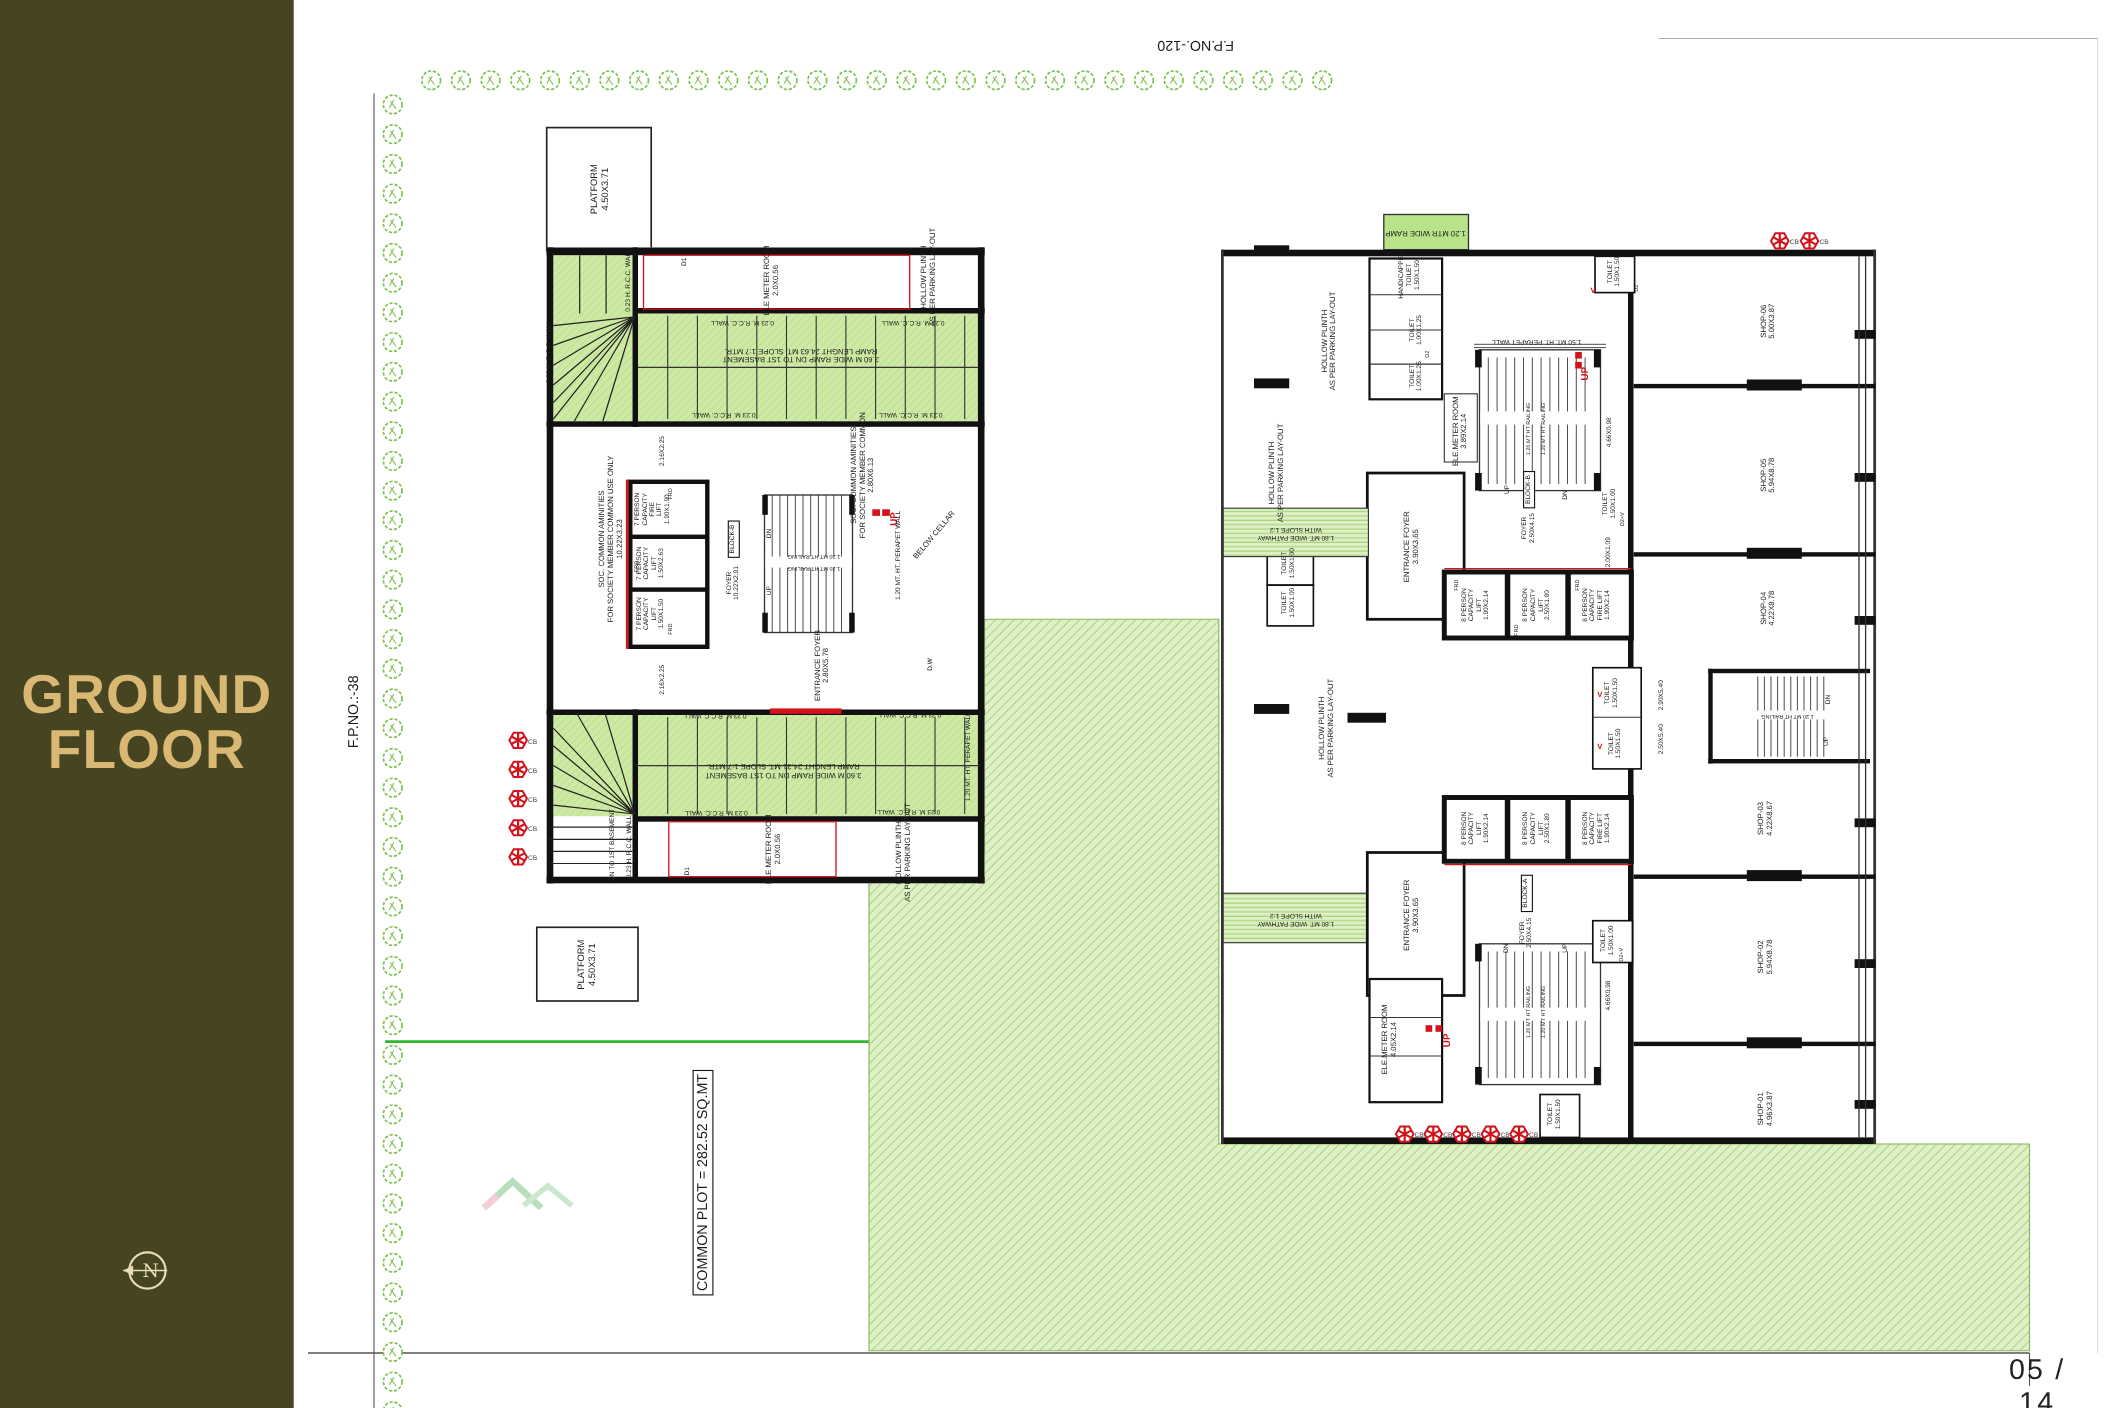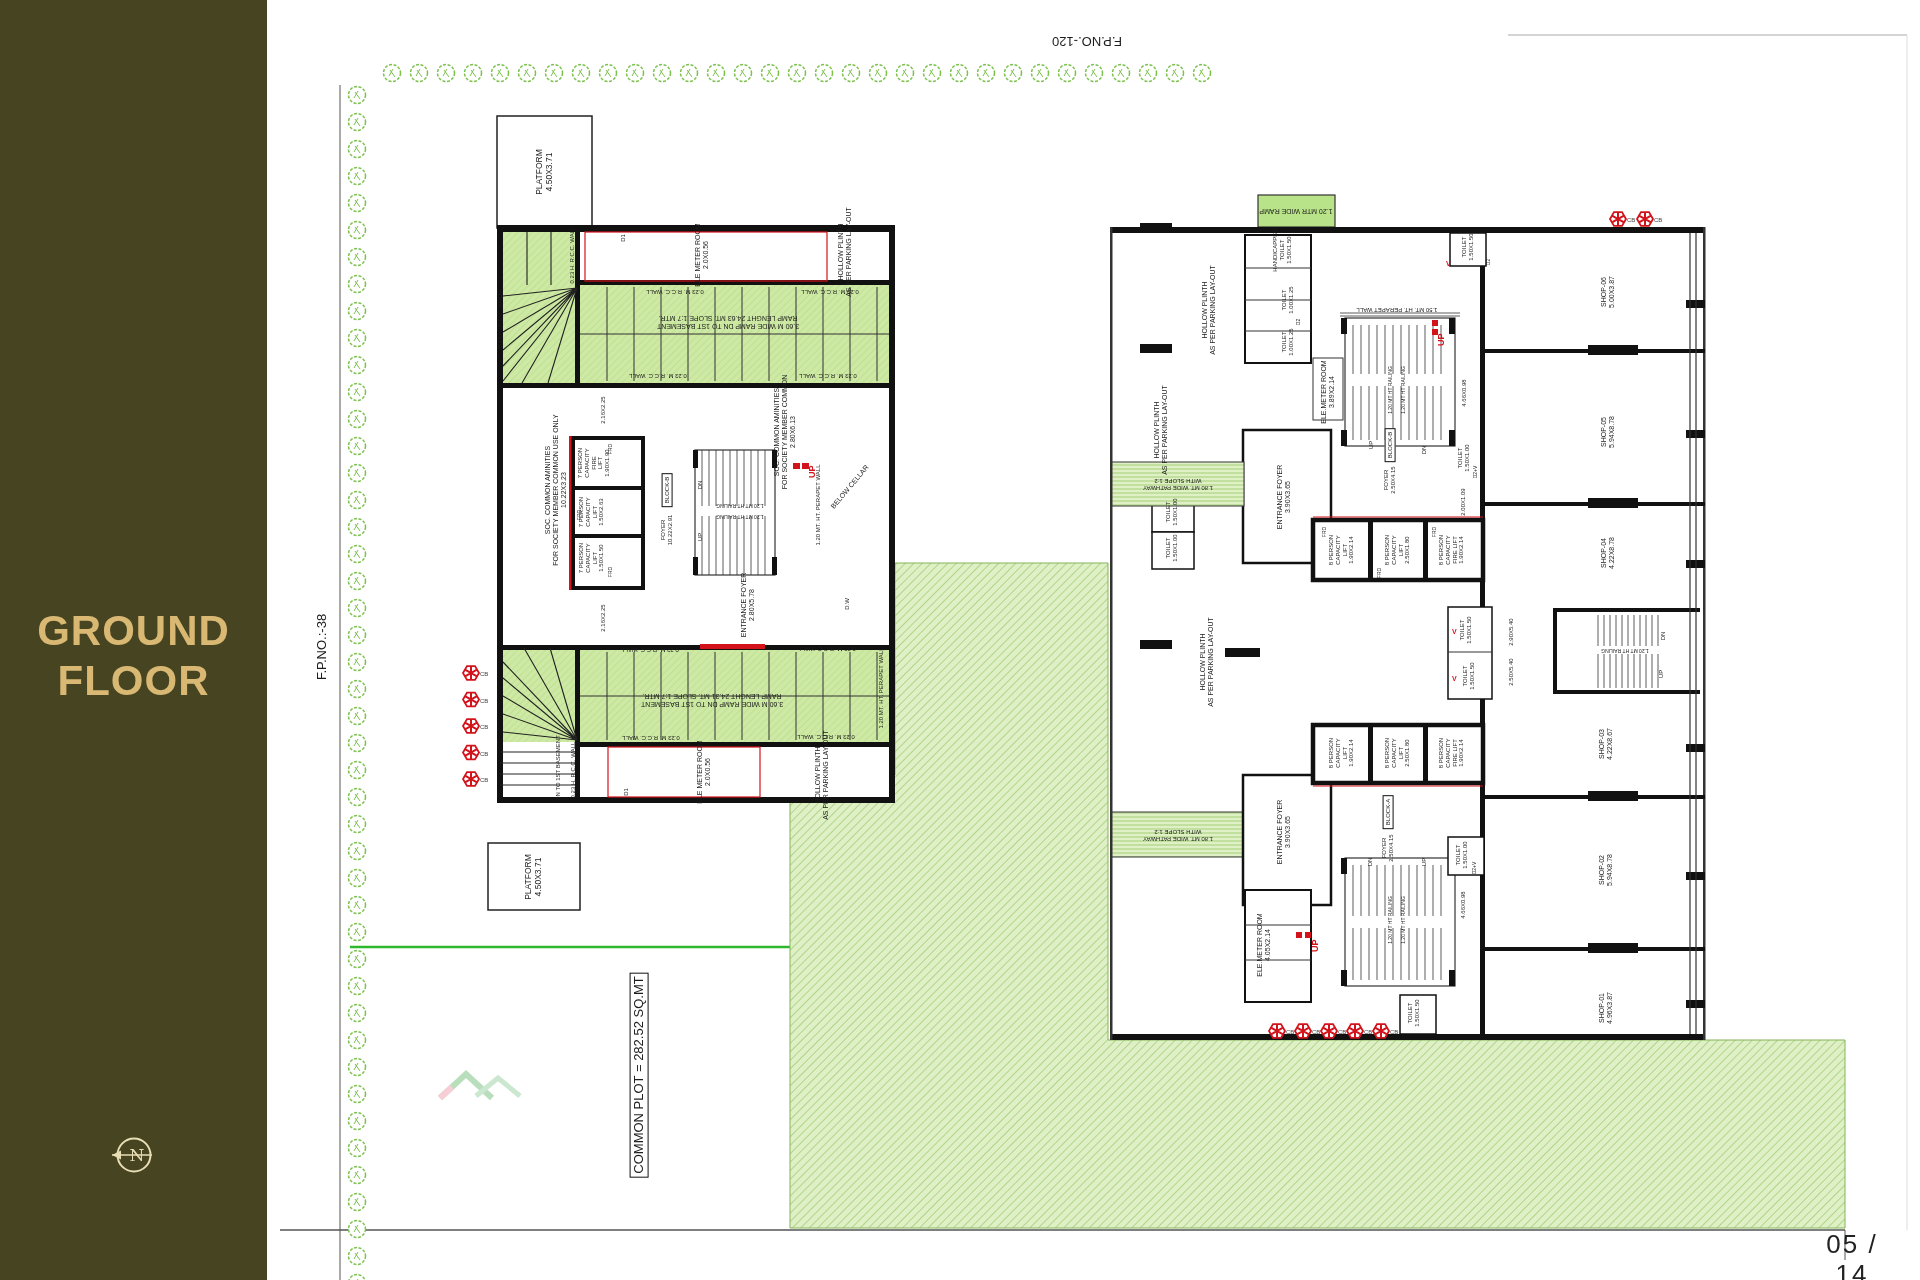--- a/index.html
+++ b/index.html
@@ -1,21 +1,21 @@
 <!DOCTYPE html>
 <html><head>
 <meta charset="utf-8">
 <style>
   html,body{margin:0;padding:0;background:#fff;}
   #stage{position:relative;width:1920px;height:1280px;overflow:hidden;background:#fff;
          font-family:"Liberation Sans",sans-serif;}
   
   #sidebar{position:absolute;left:0;top:0;width:267px;height:1280px;background:#464421;z-index:1;}
   #sidebar .title{position:absolute;left:0;top:606px;width:267px;text-align:center;
-      color:#d9b873;font-size:42px;font-weight:bold;letter-spacing:1px;line-height:50px;
+      color:#d9b873;font-size:50px;font-weight:bold;letter-spacing:1px;line-height:50px;
       white-space:pre-line;font-family:"Liberation Sans",sans-serif;}
   
   #plan{position:absolute;left:0;top:0;z-index:2;}
   
   #wm-url{position:absolute;left:256px;top:488px;z-index:3;font-size:48px;color:#9e9e9e;
       opacity:.45;letter-spacing:1px;font-family:"DejaVu Sans",sans-serif;}
   #wm-brand{position:absolute;left:408px;top:1072px;z-index:3;font-size:72px;font-weight:bold;
       font-family:"DejaVu Sans",sans-serif;opacity:.62;letter-spacing:2px;white-space:nowrap;}
   #wm-brand .sp{display:inline-block;width:26px;}
   #wm-brand .sm{font-size:45px;}

